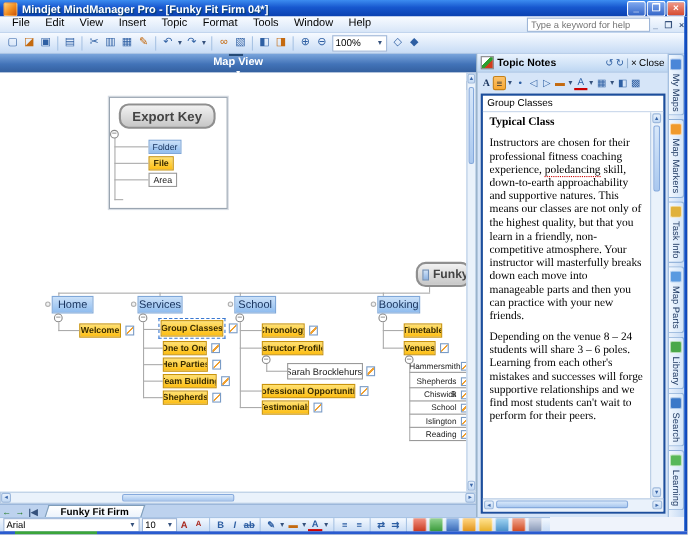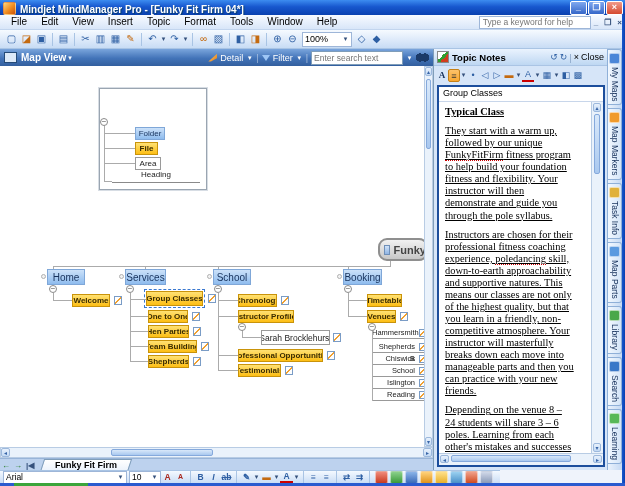--- a/index.html
+++ b/index.html
@@ -35,21 +35,21 @@
   .ti{width:15px;height:14px;font-size:10px;line-height:14px;text-align:center;color:#2E5FA3;}
   .ti.warm{color:#C46A10;}
   .tsep{width:1px;height:13px;background:#A9C4E4;margin:0 3px;}
   .dd{font-size:7px;color:#35517c;width:7px;text-align:center;}
   .zoom-combo{width:44px;height:13px;background:#fff;border:1px solid #9EB6D8;font-size:9px;
     display:flex;align-items:center;justify-content:space-between;padding:0 2px;margin:0 2px;}
 
   
   .mapviewbar{position:absolute;left:0;top:49px;width:433px;height:17px;box-sizing:border-box;
     background:linear-gradient(180deg,#7AA5DC 0%,#4273B8 55%,#335F9E 100%);color:#fff;
-    font-size:10px;display:flex;align-items:center;padding:0 4px;}
+    font-size:10px;display:flex;align-items:center;padding:0 4px;flex-direction:column;}
   .mv-ico{width:11px;height:9px;background:#DCE9F8;border:1px solid #24motion477;border:1px solid #244a77;margin-right:4px;}
   .mv-label{font-weight:bold;}
   .mv-right{margin-left:auto;display:flex;align-items:center;gap:3px;font-size:9px;}
   .funnel{width:0;height:0;border-left:4px solid transparent;border-right:4px solid transparent;
     border-top:6px solid #9ec6f5;}
   .detail-pen{width:9px;height:8px;background:linear-gradient(135deg,#ffc96b,#e07b16);
     clip-path:polygon(0 100%,100% 0,100% 55%,30% 100%);}
   .search-input{width:86px;height:12px;border:1px solid #7F9DB9;font-size:8.5px;color:#7c7c7c;
     padding:0 2px;font-family:"Liberation Sans",sans-serif;}
   .binoc{width:13px;height:9px;background:
@@ -129,21 +129,21 @@
   .nti{width:12px;height:13px;font-size:9px;line-height:13px;text-align:center;color:#2E5FA3;}
   .nti.serifA{font-family:"Liberation Serif",serif;color:#17325c;font-weight:bold;}
   .nti.active{background:linear-gradient(180deg,#FDC26A,#F8A832);border:1px solid #C58017;box-sizing:border-box;border-radius:2px;color:#333;}
   .nti.redA{border-bottom:2px solid #c00;height:11px;line-height:11px;}
   .notes-frame{position:absolute;left:3px;top:36px;width:168px;height:382px;box-sizing:border-box;
     border:2px solid #1C4E9C;background:#fff;display:flex;flex-direction:column;}
   .notes-title{height:14px;line-height:13px;border-bottom:1px solid #c8d6ea;font-size:9px;padding:0 4px;}
   .notes-mid{flex:1;display:flex;overflow:hidden;}
   .notes-body{flex:1;overflow:hidden;padding:4px 5px 0 6px;
     font-family:"Liberation Serif",serif;font-size:10.4px;line-height:1.16;color:#000;}
-  .notes-body p{margin:0 12px 7px 0;text-decoration:underline;}
+  .notes-body p{margin:0 0 7px 0;}
   .nhead{font-weight:bold;}
   .nlink{text-decoration:underline;border-bottom:1px dotted #c00;}
   .nsp{border-bottom:1px dotted #c00;}
   .n-vscroll{width:11px;position:relative;background:#EAF2FB;border-left:1px solid #B8CCE4;}
   .n-hscroll{height:11px;position:relative;background:#EAF2FB;border-top:1px solid #B8CCE4;}
 
   
   .sidetabs{position:absolute;left:607px;top:49px;width:15px;height:421px;box-sizing:border-box;
     background:linear-gradient(90deg,#EAF2FC,#C4D9F3);border-left:1px solid #8FB0D8;}
   .side-tab{writing-mode:vertical-rl;display:flex;align-items:center;gap:3px;
@@ -229,24 +229,24 @@
       <span style="opacity:.5">|</span>
       <input class="search-input" placeholder="Enter search text" style="">
       <span class="dd" style="color:#fff">▾</span>
       <span class="binoc"></span>
     </span>
   </div>
 
   <div class="map-canvas" id="map-canvas">
 
     <div class="exp-outer"></div>
+    <div class="node grayc" style="left:108px;top:28px;width:88px;height:23px;font-size:12px">Export Key</div>
     <div class="node blue" style="left:135px;top:61px;width:30px;height:13px;font-size:8px">Folder</div>
     <div class="node yellow" style="left:135px;top:76px;width:23px;height:13px">File</div>
     <div class="node whitebox" style="left:135px;top:91px;width:26px;height:13px;font-size:8px">Area</div>
-    <div class="heading-node" style="left:112px;top:103px;width:88px">Heading</div>
 
     <div class="node grayc" style="left:378px;top:172px;width:50px;height:23px;font-size:11px;justify-content:flex-start;padding-left:4px">
       <span class="funky-ic"></span>
       <span>Funky</span>
     </div>
 
     <div class="node blue" style="left:47px;top:203px;width:38px;height:16px">Home</div>
     <div class="node blue" style="left:125px;top:203px;width:41px;height:16px">Services</div>
     <div class="node blue" style="left:213px;top:203px;width:38px;height:16px">School</div>
     <div class="node blue" style="left:343px;top:203px;width:39px;height:16px">Booking</div>
@@ -378,21 +378,20 @@
       <span class="nti">▦</span>
       <span class="dd">▾</span>
       <span class="nti">◧</span>
       <span class="nti">▩</span>
     </div>
     <div class="notes-frame">
       <div class="notes-title">Group Classes</div>
       <div class="notes-mid">
         <div class="notes-body">
           <p class="nhead">Typical Class</p>
-          <p><span>They start with a warm up, followed by our unique </span><span class="nlink">FunkyFitFirm</span><span> fitness program to help build your foundation fitness and flexibility. Your instructor will then demonstrate and guide you through the pole syllabus.</span></p>
           <p><span>Instructors are chosen for their professional fitness coaching experience, </span><span class="nsp">poledancing</span><span> skill, down-to-earth approachability and supportive natures. This means our classes are not only of the highest quality, but that you learn in a friendly, non-competitive atmosphere. Your instructor will masterfully breaks down each move into manageable parts and then you can practice with your new friends.</span></p>
           <p>Depending on the venue 8 – 24 students will share 3 – 6 poles.  Learning from each other's mistakes and successes will forge supportive relationships and we find most students can't wait to perform for their peers.</p>
 
         </div>
         <div class="n-vscroll">
           <div class="sb-btn" style="left:1px;top:1px;width:8px;height:9px;line-height:9px">▴</div>
           <div class="sb-thumb" style="left:2px;top:12px;width:6px;height:60px"></div>
           <div class="sb-btn" style="left:1px;bottom:1px;width:8px;height:9px;line-height:9px">▾</div>
         </div>
       </div>

